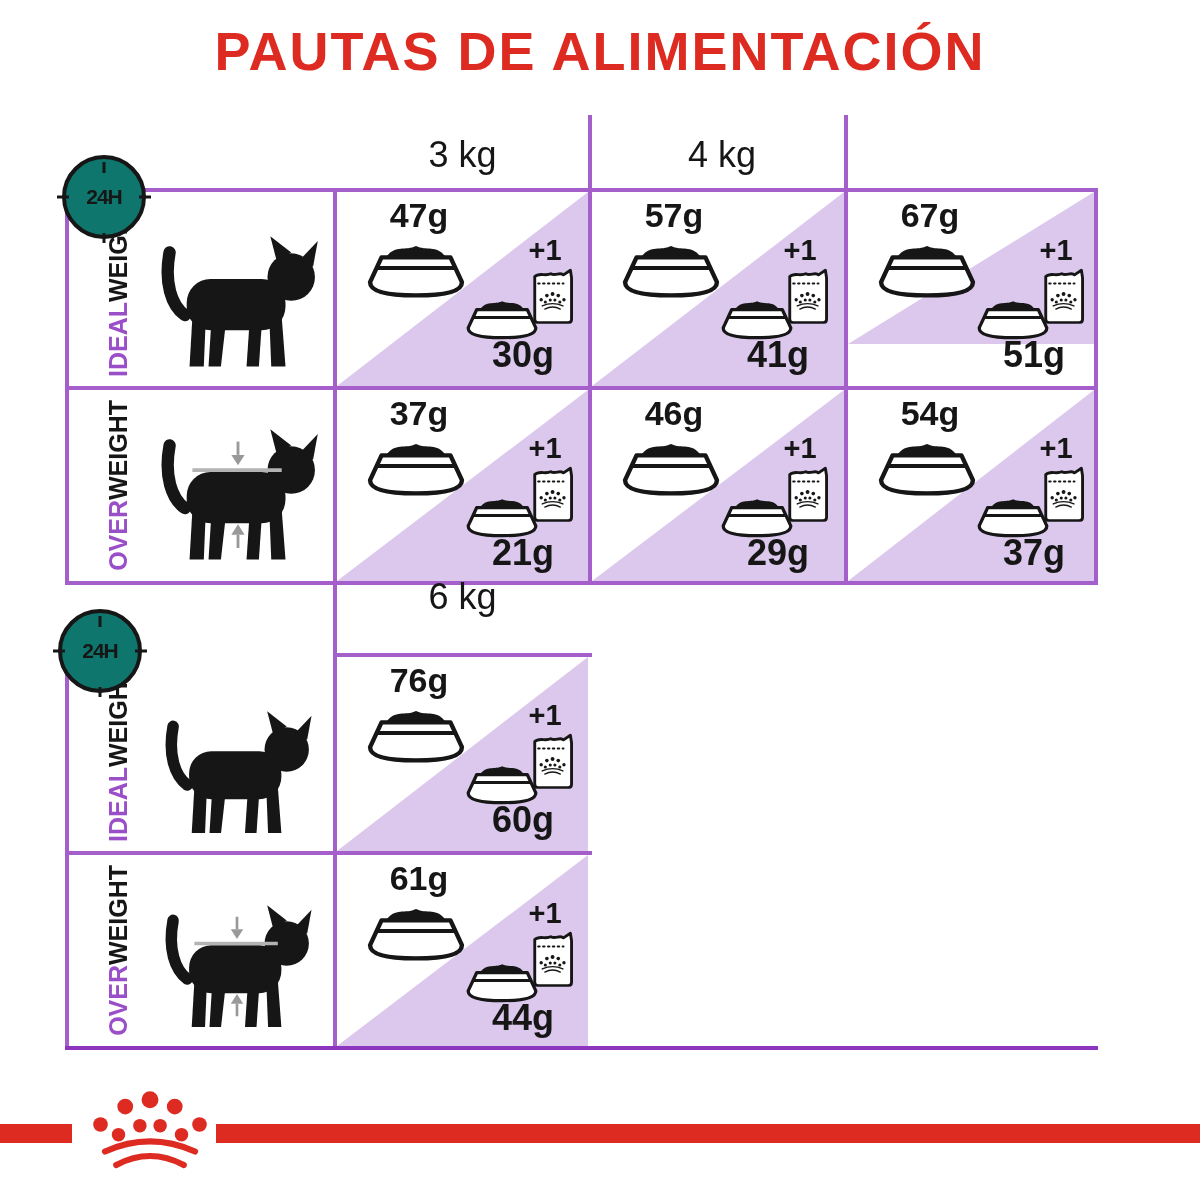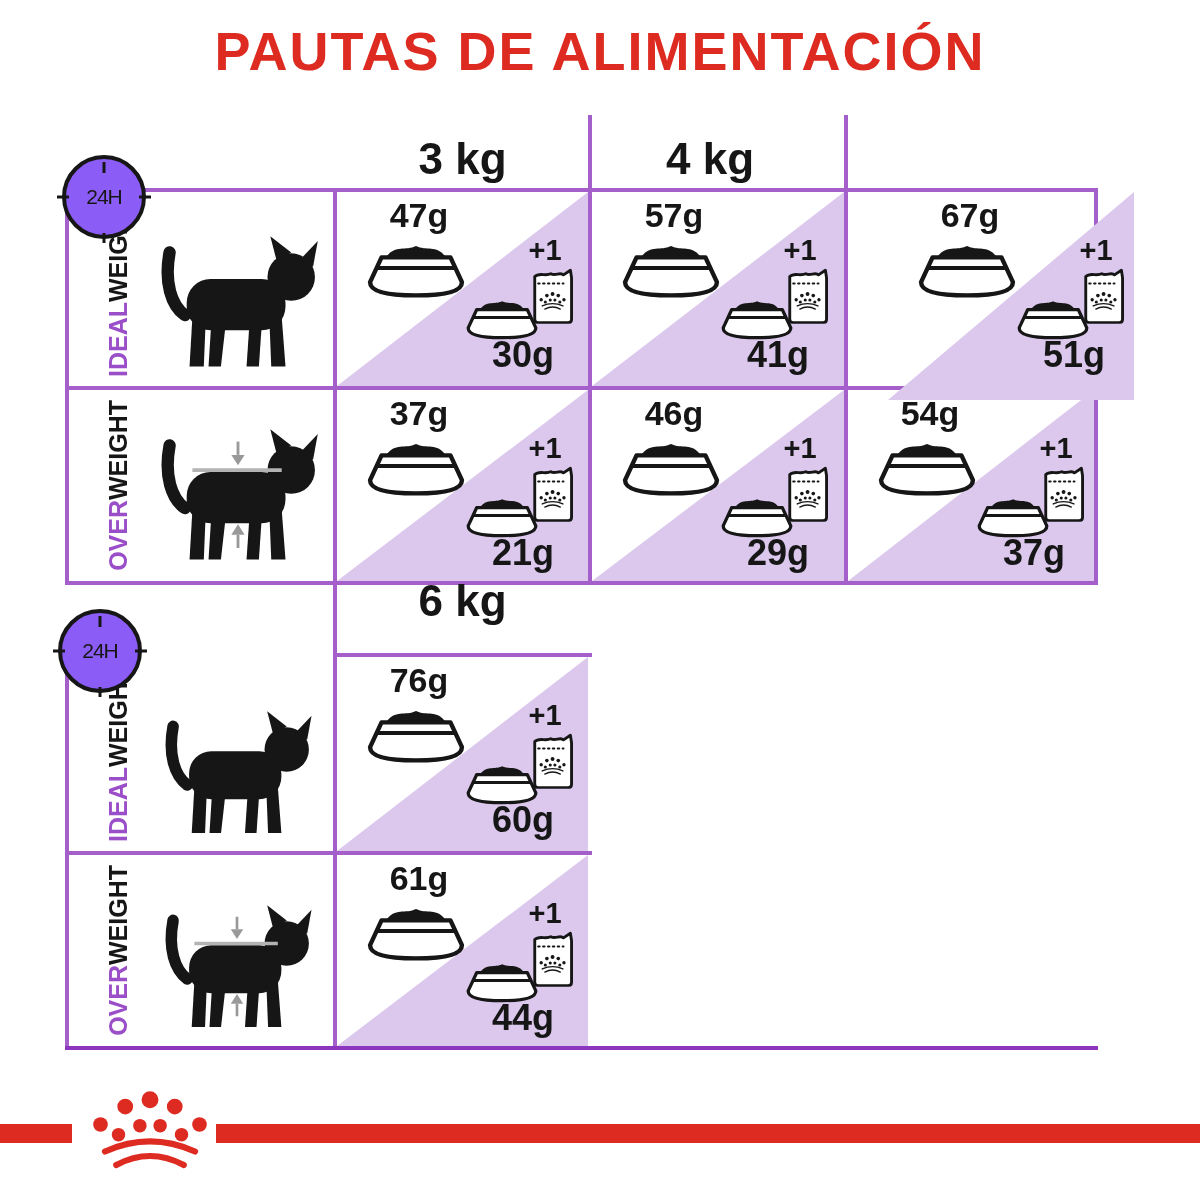--- a/index.html
+++ b/index.html
@@ -12,26 +12,26 @@
 
   
   .vline,.hline{position:absolute;background:#a55fca;}
   .vline{width:4px;}
   .hline{height:4px;}
 
   
   .cats-weight{position:absolute;left:112px;top:134px;font-size:34px;font-weight:700;
                display:flex;align-items:center;gap:14px;}
   .cats-weight .arrow{font-size:30px;line-height:1;}
-  .kg-head{position:absolute;font-size:44px;font-weight:700;text-align:center;}
+  .kg-head{position:absolute;font-size:36px;font-weight:400;text-align:center;}
 
   
   .badge24{position:absolute;width:76px;height:76px;border:4px solid #161616;border-radius:50%;
-           background:#8b5cf6;display:flex;align-items:center;justify-content:center;
-           font-size:21px;font-weight:400;letter-spacing:-1px;z-index:5;}
+           background:#0f766e;display:flex;align-items:center;justify-content:center;
+           font-size:21px;font-weight:700;letter-spacing:-1px;z-index:5;}
   .badge24 .tick-top{position:absolute;top:3px;left:50%;width:3px;height:11px;background:#161616;transform:translateX(-50%);}
   .badge24 .tick-left{position:absolute;left:-9px;top:50%;width:12px;height:3px;background:#161616;transform:translateY(-50%);}
   .badge24 .tick-right{position:absolute;right:-9px;top:50%;width:12px;height:3px;background:#161616;transform:translateY(-50%);}
   .badge24 .tick-bottom{position:absolute;bottom:-8px;left:50%;width:3px;height:10px;background:#161616;transform:translateX(-50%);}
 
   
   .vlabel{position:absolute;width:56px;display:flex;align-items:center;justify-content:center;}
   .vlabel .txt{writing-mode:vertical-rl;transform:rotate(180deg);font-size:25px;font-weight:700;
                letter-spacing:0;white-space:nowrap;}
   .vlabel .accent{color:#9a4fc8;}
@@ -164,21 +164,21 @@
   <div class="vline" style="left:844px;top:115px;height:470px"></div>
   <div class="vline" style="left:1094px;top:188px;height:397px"></div>
   <div class="hline" style="left:65px;top:188px;width:1033px"></div>
   <div class="hline" style="left:65px;top:386px;width:1033px"></div>
   <div class="hline" style="left:65px;top:581px;width:1033px"></div>
   <div class="hline" style="left:333px;top:653px;width:259px"></div>
   <div class="hline" style="left:65px;top:851px;width:527px"></div>
   <div class="hline" style="left:65px;top:1046px;width:1033px;background:#8e35c0"></div>
 
   <div class="kg-head" style="left:337px;top:134px;width:251px">3 kg</div>
-  <div class="kg-head" style="left:584px;top:134px;width:252px">4 kg</div>
+  <div class="kg-head" style="left:596px;top:134px;width:252px">4 kg</div>
   <div class="kg-head" style="left:337px;top:576px;width:251px">6 kg</div>
 
   <div class="badge24" style="left:62px;top:155px">
     <span class="tick-top"></span>
     <span class="tick-left"></span>
     <span class="tick-right"></span>
     <span class="tick-bottom"></span>
     <span>24H</span>
   </div>
   <div class="badge24" style="left:58px;top:609px">
@@ -248,21 +248,21 @@
       </svg>
     <div class="plus-one">+1</div>
     <svg class="pouch-sm" viewBox="0 0 80 100">
         <use href="#pouch-dark"></use>
       </svg>
     <svg class="bowl-sm" viewBox="0 0 120 72">
         <use href="#bowl-dark"></use>
       </svg>
     <div class="mixed-val">41g</div>
   </div>
-  <div class="cell" style="left:888px;top:192px;width:246px;height:208px">
+  <div class="cell" style="left:848px;top:192px;width:246px;height:152px">
     <div class="tri"></div>
     <div class="kibbles-val">67g</div>
     <svg class="bowl-big" viewBox="0 0 120 72">
         <use href="#bowl-dark"></use>
       </svg>
     <div class="plus-one">+1</div>
     <svg class="pouch-sm" viewBox="0 0 80 100">
         <use href="#pouch-dark"></use>
       </svg>
     <svg class="bowl-sm" viewBox="0 0 120 72">

